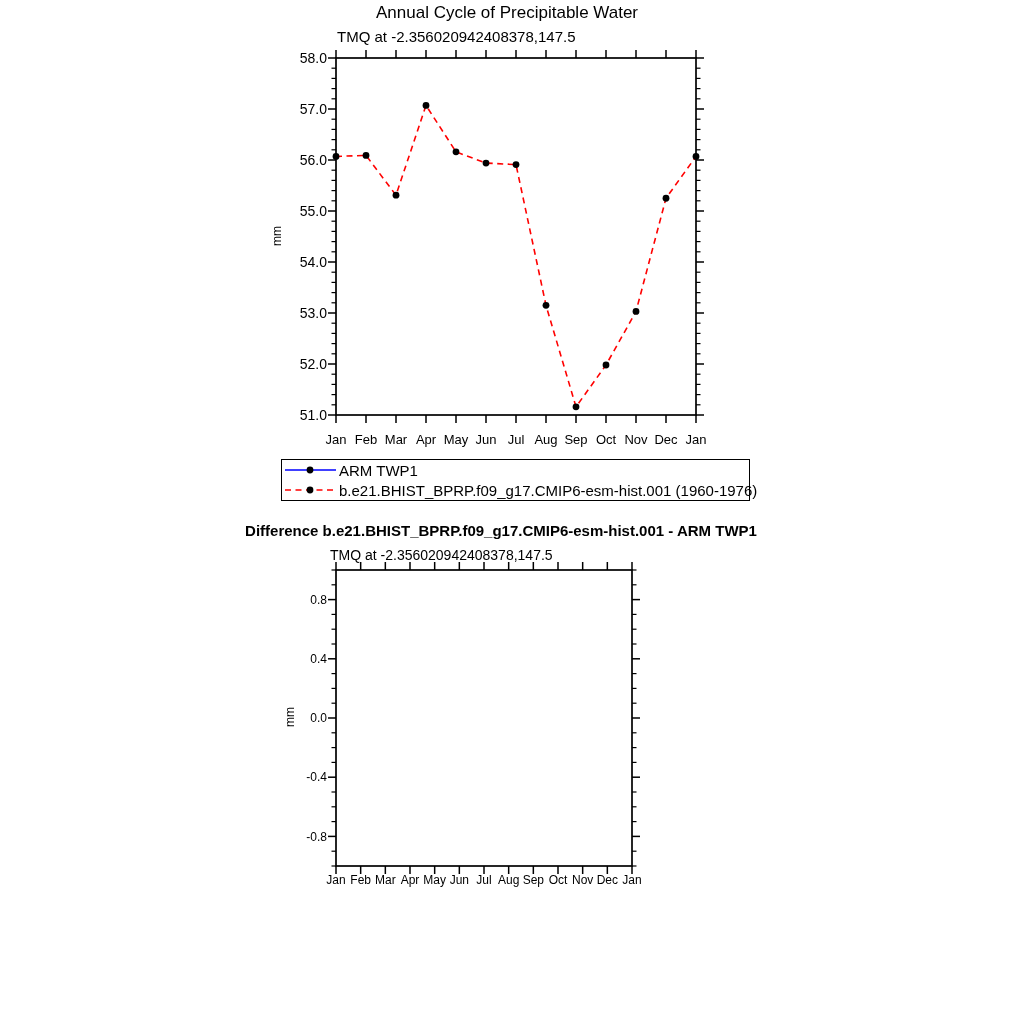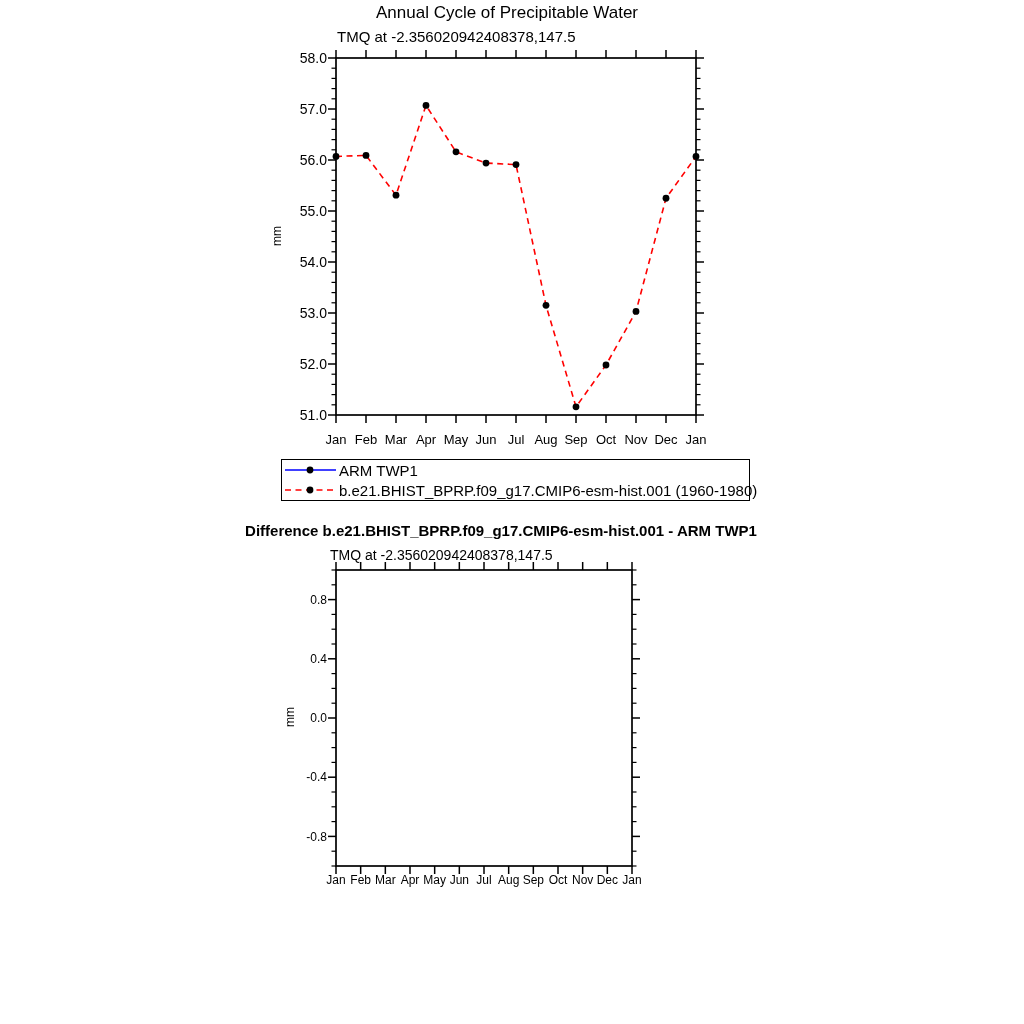--- a/index.html
+++ b/index.html
@@ -263,21 +263,21 @@
         <line x1="1" y1="8" x2="52" y2="8" stroke-width="1.6" stroke="#0000ff"></line>
         <circle cx="26" cy="8" r="3.4" fill="#000000"></circle>
       </svg>
       <span>ARM TWP1</span>
     </div>
     <div class="legend-row">
       <svg width="53" height="16">
         <line x1="1" y1="8" x2="52" y2="8" stroke-width="1.6" stroke-dasharray="6 4.5" stroke="#ff0000"></line>
         <circle cx="26" cy="8" r="3.4" fill="#000000"></circle>
       </svg>
-      <span>b.e21.BHIST_BPRP.f09_g17.CMIP6-esm-hist.001 (1960-1980)</span>
+      <span>b.e21.BHIST_BPRP.f09_g17.CMIP6-esm-hist.001 (1960-1976)</span>
     </div>
   </div>
 
   <div class="abs title-bot">Difference b.e21.BHIST_BPRP.f09_g17.CMIP6-esm-hist.001 - ARM TWP1</div>
   <div class="abs sub-bot">TMQ at -2.356020942408378,147.5</div>
   <div class="abs ylab-bot">mm</div>
 
 </div>
 
 </body></html>

